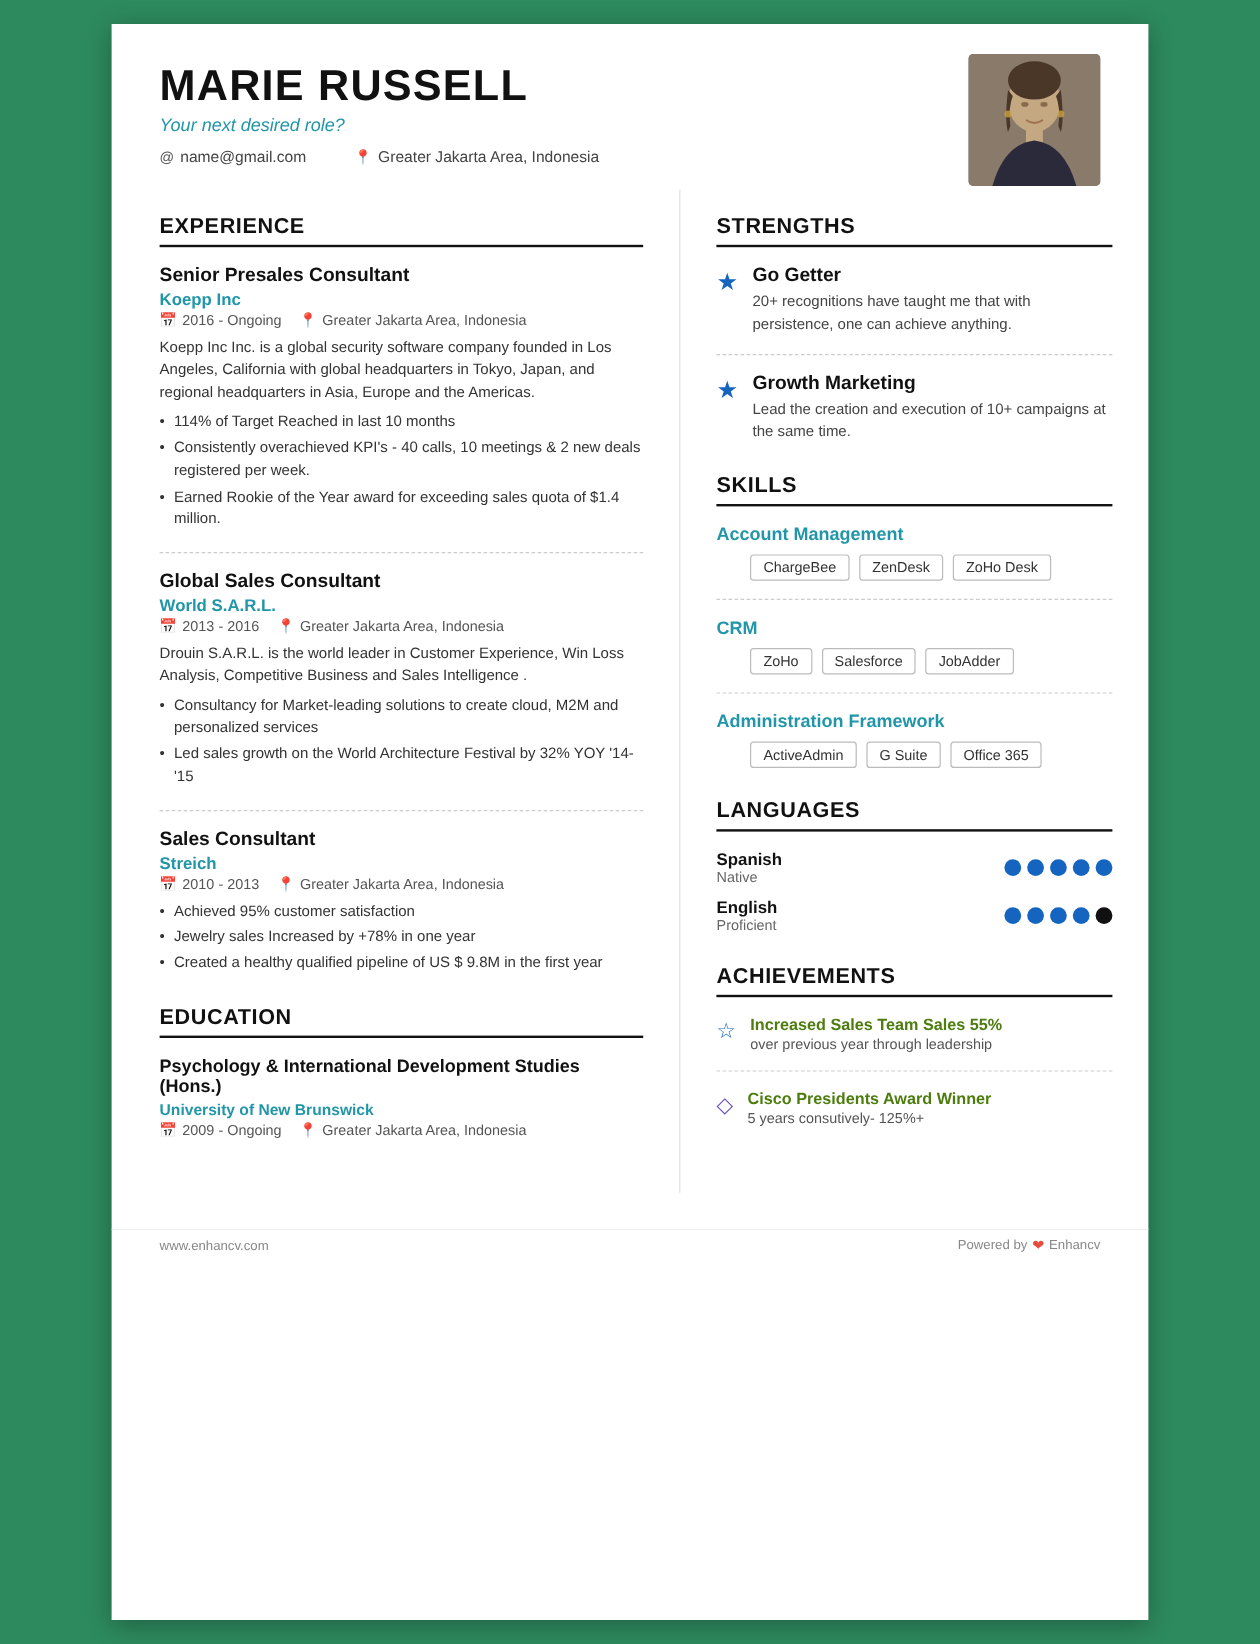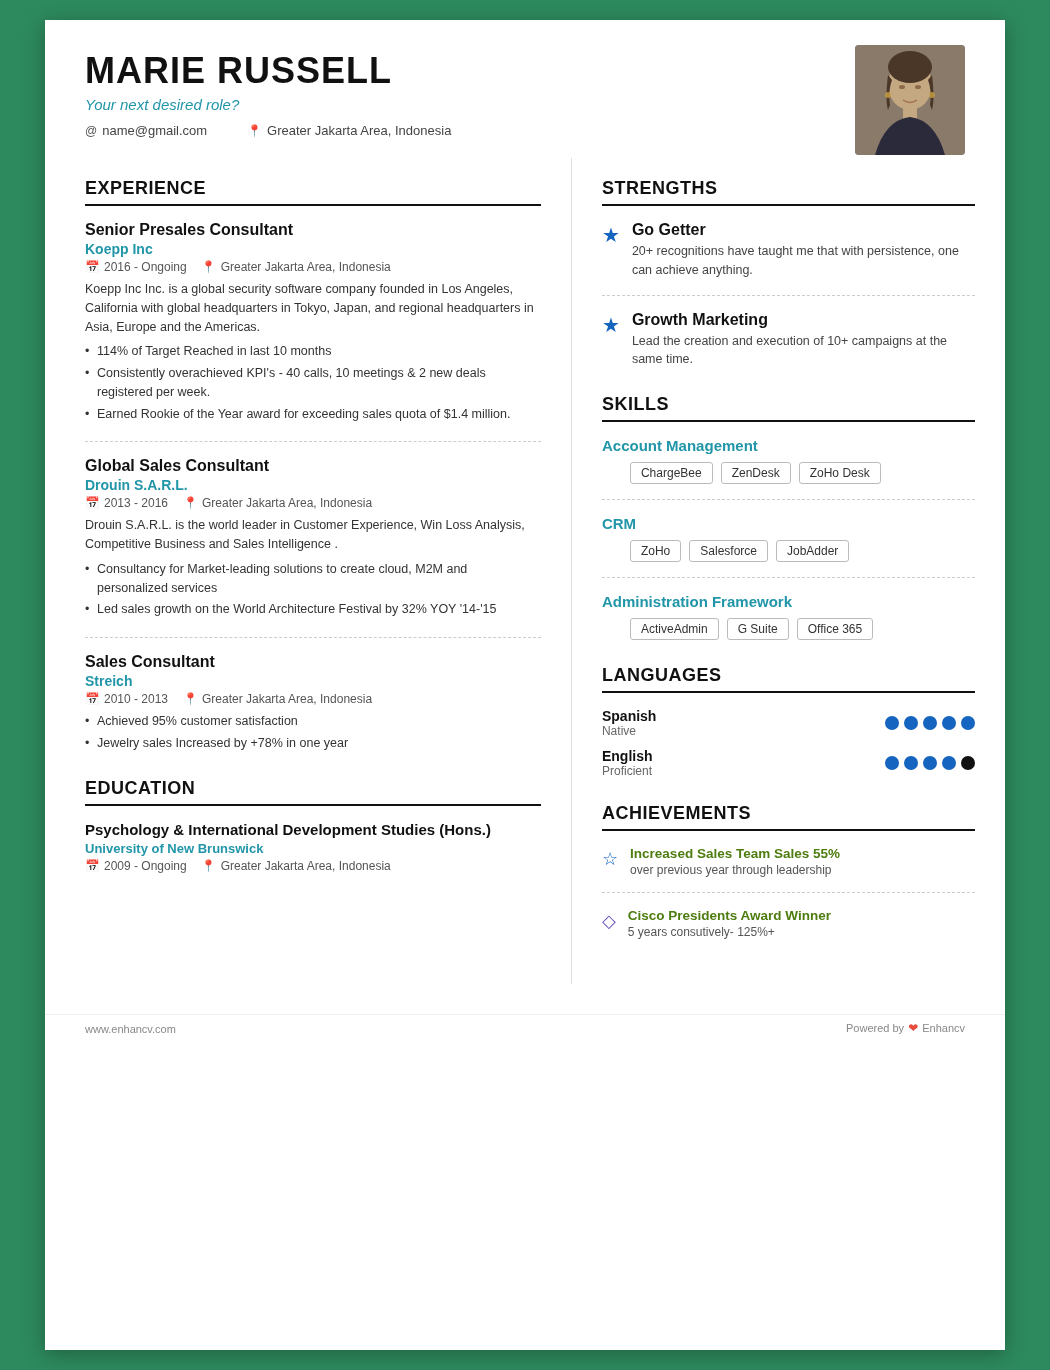--- a/index.html
+++ b/index.html
@@ -7,21 +7,21 @@
       background: #2d8a5e;
       display: flex;
       justify-content: center;
       align-items: flex-start;
       min-height: 100vh;
       padding: 20px;
       font-family: Arial, sans-serif;
     }
     .resume-paper {
       background: #fff;
-      width: 960px;
+      width: 864px;
       min-height: 1330px;
       padding: 0;
       position: relative;
       box-shadow: 0 4px 20px rgba(0,0,0,0.3);
     }
     
     .header {
       padding: 30px 40px 20px 40px;
       position: relative;
       border-bottom: none;
@@ -350,21 +350,21 @@
             <li>114% of Target Reached in last 10 months</li>
             <li>Consistently overachieved KPI's - 40 calls, 10 meetings &amp; 2 new deals registered per week.</li>
             <li>Earned Rookie of the Year award for exceeding sales quota of $1.4 million.</li>
           </ul>
         </div>
 
         <hr class="dashed-divider">
 
         <div class="exp-item">
           <div class="exp-title">Global Sales Consultant</div>
-          <div class="exp-company">Drouin S.A.R.L.</div>
+          <div class="exp-company">World S.A.R.L.</div>
           <div class="exp-meta">
             <div class="exp-meta-item">
               <span>📅</span>
               <span>2013 - 2016</span>
             </div>
             <div class="exp-meta-item">
               <span>📍</span>
               <span>Greater Jakarta Area, Indonesia</span>
             </div>
           </div>
@@ -386,20 +386,21 @@
               <span>2010 - 2013</span>
             </div>
             <div class="exp-meta-item">
               <span>📍</span>
               <span>Greater Jakarta Area, Indonesia</span>
             </div>
           </div>
           <ul class="exp-bullets">
             <li>Achieved 95% customer satisfaction</li>
             <li>Jewelry sales Increased by +78% in one year</li>
+            <li>Created a healthy qualified pipeline of US $ 9.8M in the first year</li>
           </ul>
         </div>
       </div>
 
       <div class="section">
         <div class="section-title">EDUCATION</div>
         <div class="exp-item">
           <div class="edu-title">Psychology &amp; International Development Studies (Hons.)</div>
           <div class="edu-school">University of New Brunswick</div>
           <div class="exp-meta">

